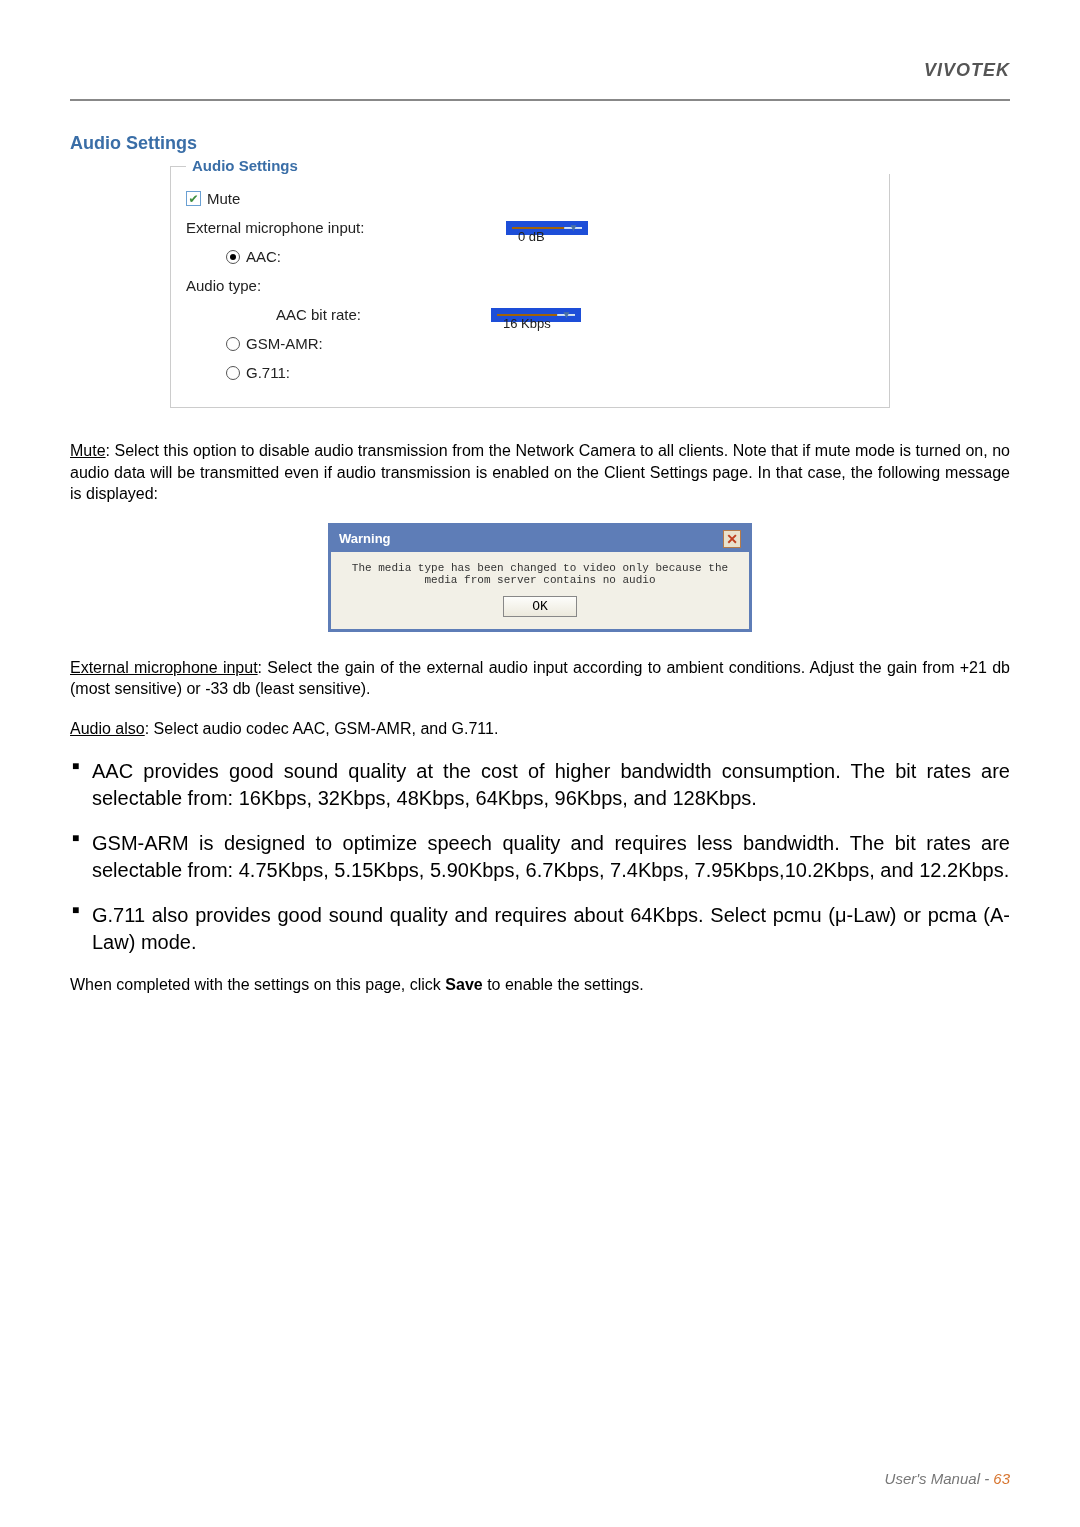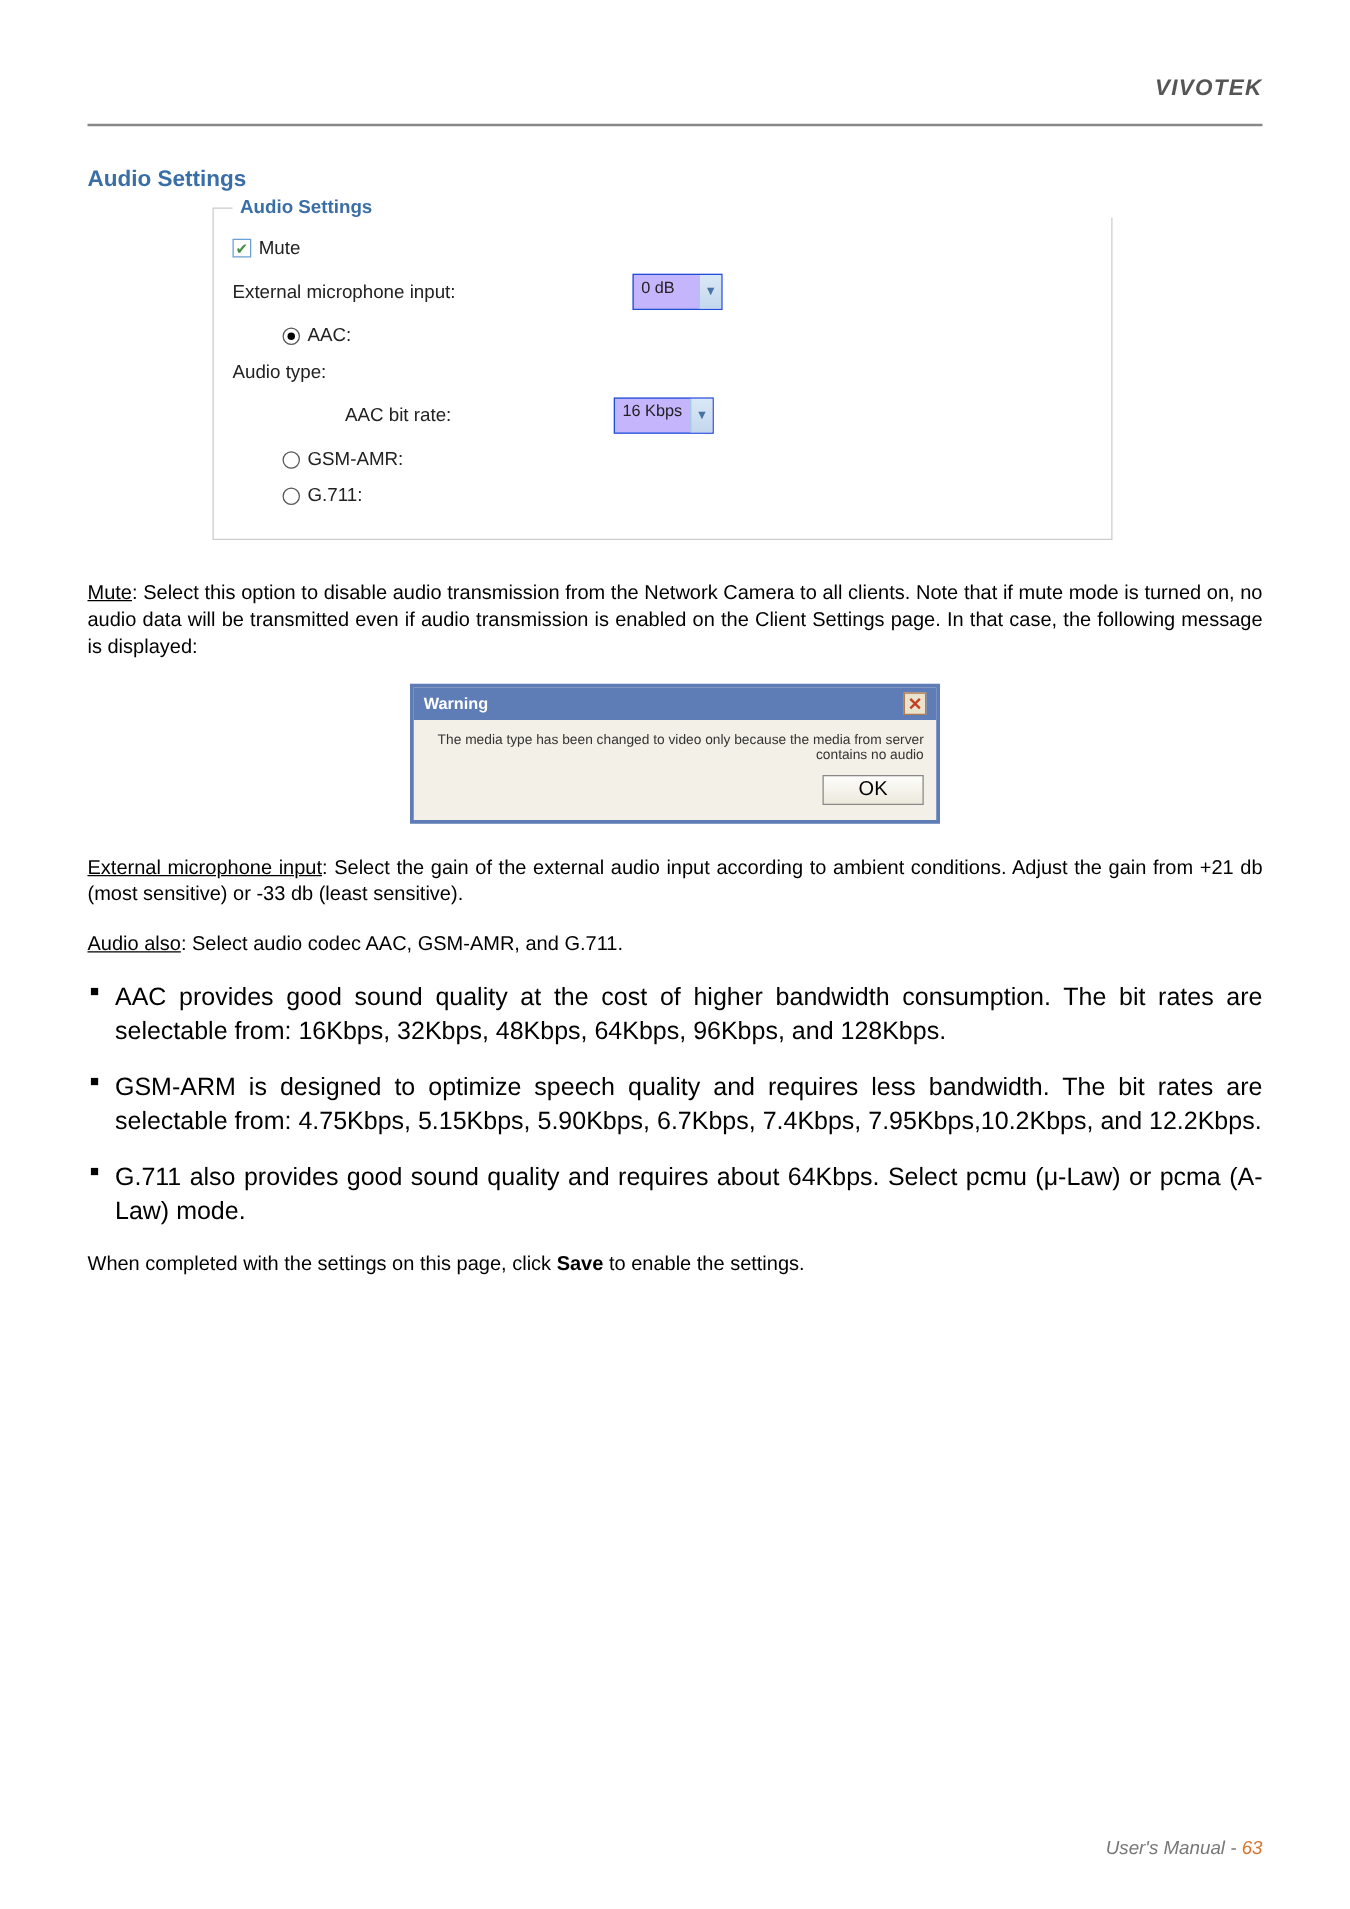--- a/index.html
+++ b/index.html
@@ -102,26 +102,26 @@
       margin-right: 6px;
       background: #fff;
     }
     .radio-inner {
       width: 6px;
       height: 6px;
       background: #000;
       border-radius: 50%;
     }
     .select-box {
-      border: 1px solid #1d4ed8;
+      border: 6px solid #1d4ed8;
       display: inline-flex;
       align-items: stretch;
-      height: 29px;
+      height: 14px;
       font-size: 13px;
-      background: #c4b5fd;
+      background: #a16207;
     }
     .select-text {
       padding: 2px 6px;
       min-width: 52px;
     }
     .select-arrow {
       width: 18px;
       background: linear-gradient(#dae8f6, #c3d8ed);
       display: flex;
       align-items: center;
@@ -183,32 +183,33 @@
       color: #c04020;
       display: flex;
       align-items: center;
       justify-content: center;
       font-weight: bold;
       font-size: 14px;
       line-height: 1;
     }
     .warning-body {
       padding: 10px 10px 12px 10px;
-      text-align: right;
+      text-align: center;
+      font-family: Liberation Mono, monospace;
     }
     .warning-message {
       font-size: 11px;
       color: #333;
       margin-bottom: 10px;
     }
     .warning-ok {
       display: inline-block;
       border: 1px solid #888;
       padding: 2px 28px;
-      font-size: 16px;
+      font-size: 13px;
       background: linear-gradient(#fdfdfb, #ece9dc);
     }
     .footer {
       position: absolute;
       bottom: 40px;
       right: 70px;
       color: #777;
       font-style: italic;
       font-size: 15px;
       margin-top: 43px;

